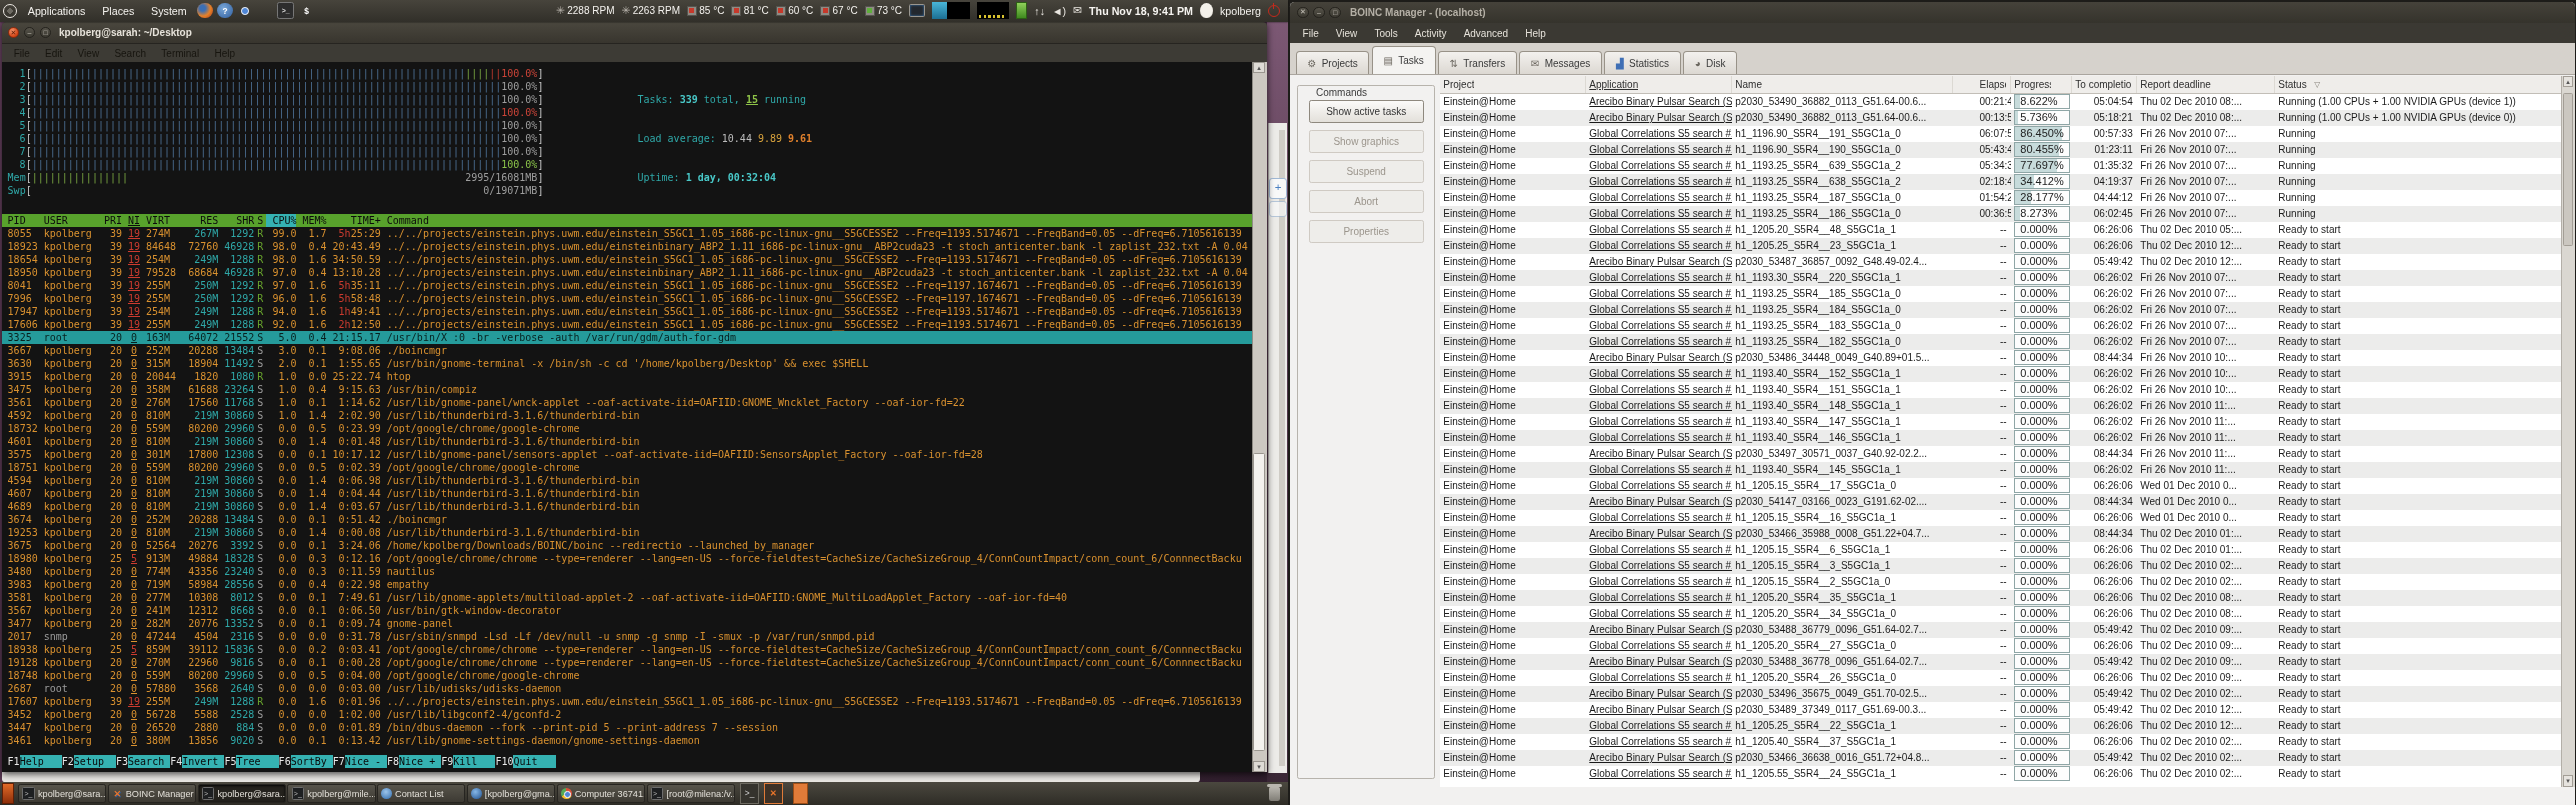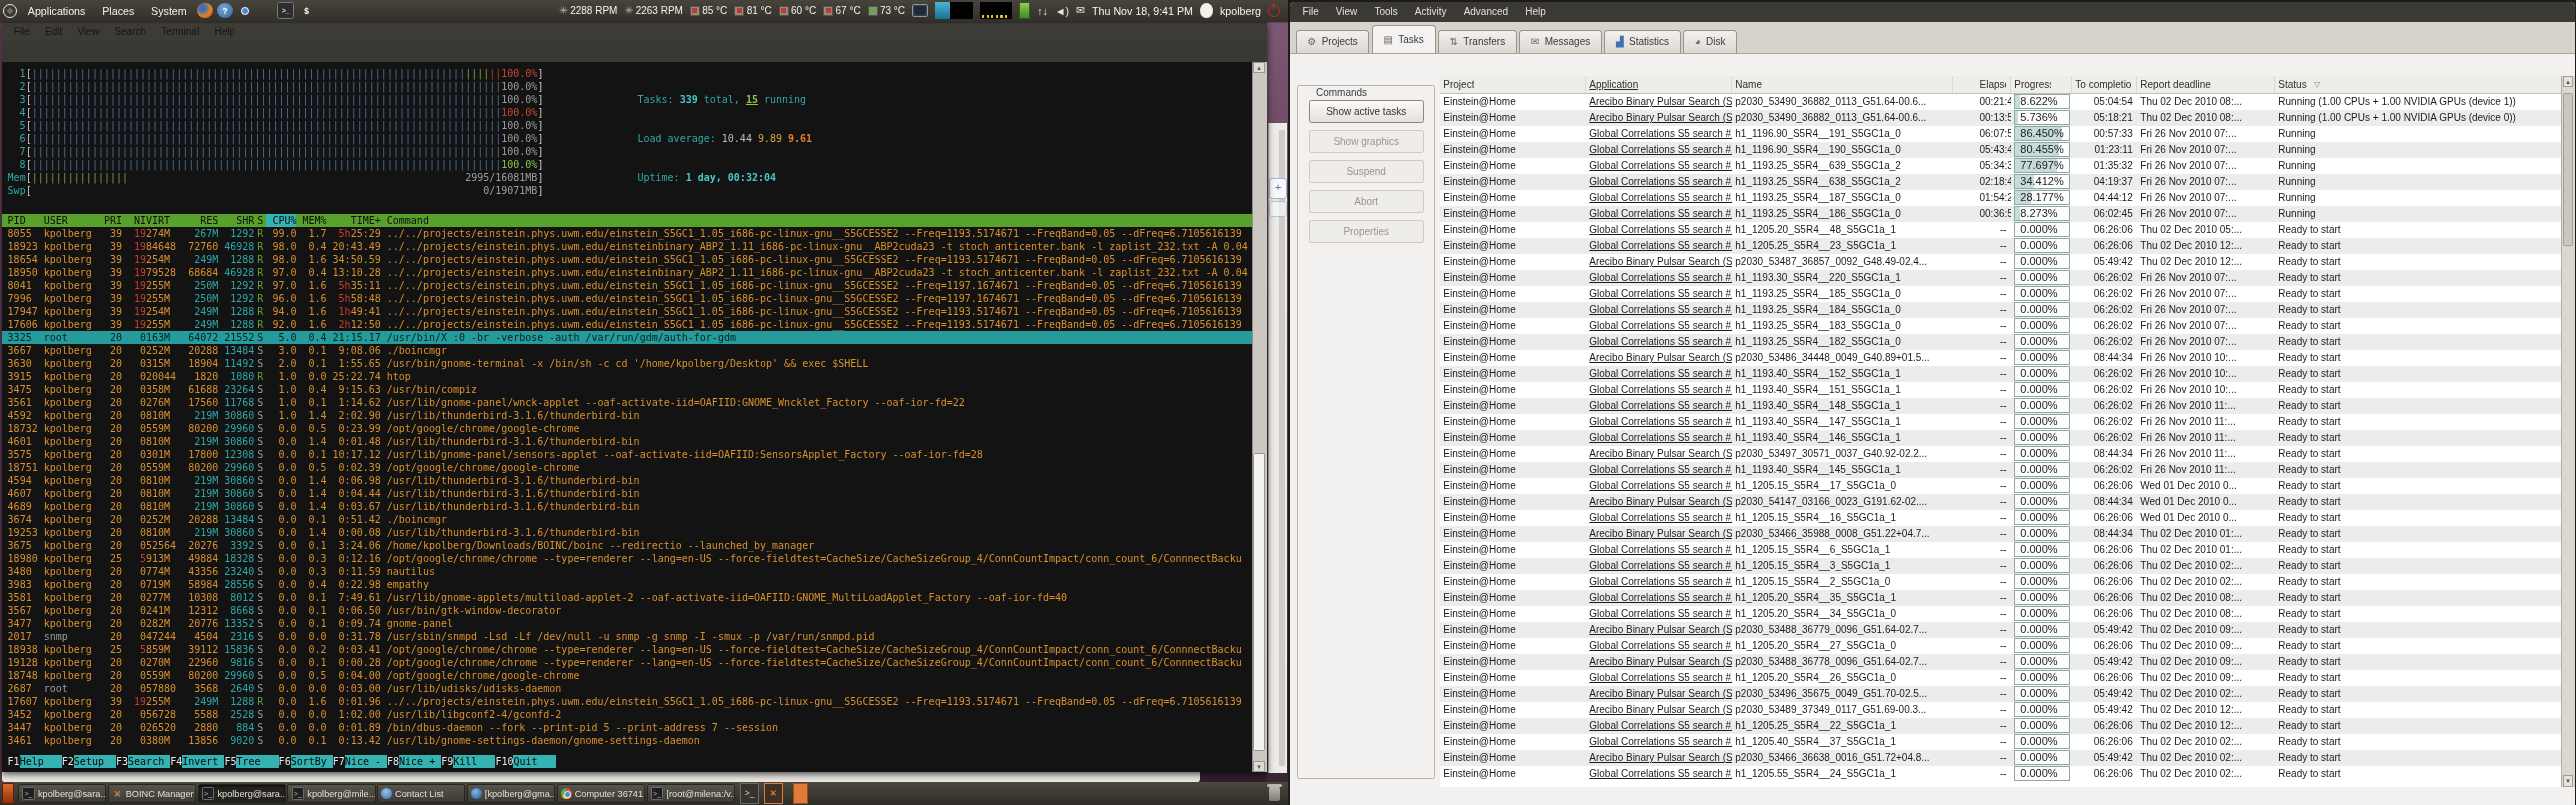--- a/index.html
+++ b/index.html
@@ -24,21 +24,21 @@
   .chip i{position:absolute;left:1.5px;top:1.5px;right:1.5px;bottom:1.5px;background:#c6392b;}
   .chip.green i{background:#5fae3c;}
   .net-ico{width:14px;height:10.7px;background:#23282e;border:1.5px solid #9a9790;border-radius:1.5px;box-shadow:inset 0 0 2.3px #3f82c4;}
   .graph{height:17px;background:#000;position:relative;overflow:hidden;}
   .graph.cpu{width:38px;}
   .graph.cpu i{position:absolute;left:0;bottom:0;width:15.3px;height:17px;background:linear-gradient(#49b6d8,#1c6f93);}
   .graph.net{width:32px;}
   .graph.net i{position:absolute;bottom:1.5px;left:2.3px;width:26px;height:2.3px;background:repeating-linear-gradient(90deg,#d8c22f 0 2.3px,transparent 2.3px 4.6px);}
   .memapplet{width:9.2px;height:15.3px;background:linear-gradient(#8fd05a,#3f8a1f);border:0.8px solid #2c5f15;}
   .ind{font-size:10.7px;color:#e8e5df;}
-  .clock{font-size:10.7px;font-weight:400;color:#f6f4f0;white-space:nowrap;}
+  .clock{font-size:10.7px;font-weight:700;color:#f6f4f0;white-space:nowrap;}
   .avatar{width:13px;height:15.3px;background:radial-gradient(ellipse at 50% 40%,#f4f1ea 60%,#c9c4ba);border-radius:50% 50% 45% 45%;}
   .uname{font-size:10.7px;color:#f4f2ee;}
   .power{width:12.3px;height:12.3px;border:1.5px solid #c42a1c;border-radius:50%;box-sizing:border-box;position:relative;}
   .power::after{content:"";position:absolute;left:3.8px;top:-3.1px;width:1.5px;height:6.1px;background:#c42a1c;}
 
   
   .desk-right{position:absolute;left:1267px;top:21.5px;width:21.5px;height:761px;background:linear-gradient(#7c5874,#55394e 40%,#3a2736);}
   .desk-white{position:absolute;left:1268px;top:123px;width:18.4px;height:650px;background:#ecebe8;border-left:0.8px solid #b9b6b0;}
   .desk-scroll{position:absolute;left:1279px;top:130px;width:6.1px;height:636px;background:#cfccc6;}
   .plusbox{position:absolute;left:1269px;top:178px;width:16px;height:19px;background:#f8f8f8;border:0.8px solid #9fb7d4;border-radius:3.1px;color:#4a7fc1;font-size:11.5px;text-align:center;line-height:17.6px;}
@@ -76,21 +76,21 @@
   .v-org{color:#d9a33c;}
   .v-orgb{color:#e0802c;font-weight:bold;}
 
   .ptable{position:absolute;left:0;top:152px;right:0;}
   .prow,.phead{display:flex;white-space:pre;padding-left:6.1px;height:13px;overflow:hidden;}
   .phead{background:#58a22c;color:#0c0c0c;}
   .phead .hl{background:#35b2b2;}
   .c-pid{width:5ch;text-align:left;}
   .c-user{width:9ch;padding-left:1ch;text-align:left;}
   .c-pri{width:4ch;text-align:right;}
-  .c-ni{width:4ch;text-align:right;}
+  .c-ni{width:4ch;text-align:center;text-decoration:underline;}
   .c-virt{width:6ch;text-align:left;}
   .c-res{width:6ch;text-align:right;}
   .c-shr{width:6ch;text-align:right;}
   .c-s{width:2ch;text-align:center;}
   .c-cpu{width:5ch;text-align:right;}
   .c-mem{width:5ch;text-align:right;}
   .c-time{width:9ch;text-align:right;}
   .c-cmd{flex:1;padding-left:1ch;overflow:hidden;white-space:pre;}
   .amber{color:#d9912f;}.grey{color:#9c9c9c;}.teal{color:#2fa8a8;}.green{color:#67a22c;}.red{color:#cc3b2f;}
   .prow.sel{background:#259b9b;}
@@ -239,20 +239,26 @@
           <span class="ind">◄)</span>
           <span class="ind">✉</span>
           <span class="clock">Thu Nov 18, 9:41 PM</span>
           <span class="avatar"></span>
           <span class="uname">kpolberg</span>
           <span class="power"></span>
         </div>
     </div>
 
     <div class="term">
+      <div class="term-title">
+        <span class="circ c-close">✕</span>
+        <span class="circ c-grey">–</span>
+        <span class="circ c-grey">□</span>
+        <span class="term-title-text">kpolberg@sarah: ~/Desktop</span>
+      </div>
       <div class="term-menu" id="term-menu">
           <span class="mi">File</span>
           <span class="mi">Edit</span>
           <span class="mi">View</span>
           <span class="mi">Search</span>
           <span class="mi">Terminal</span>
           <span class="mi">Help</span>
         </div>
       <div class="term-body">
         <div class="meters" id="meters">
@@ -360,20 +366,26 @@
         </div>
         <span class="tray-ico">&gt;_</span>
         <span class="tray-ico urgent">✕</span>
         <span class="orange-bar"></span>
         <span class="trash"></span>
       </div>
   </div>
 
   <div class="mon-right">
     <div class="boinc">
+      <div class="b-title">
+        <span class="circ c-grey">✕</span>
+        <span class="circ c-grey">–</span>
+        <span class="circ c-grey">□</span>
+        <span class="b-title-text">BOINC Manager - (localhost)</span>
+      </div>
       <div class="b-menu" id="b-menu">
           <span class="mi">File</span>
           <span class="mi">View</span>
           <span class="mi">Tools</span>
           <span class="mi">Activity</span>
           <span class="mi">Advanced</span>
           <span class="mi">Help</span>
         </div>
       <div class="b-tabs" id="b-tabs">
           <div class="tab">

